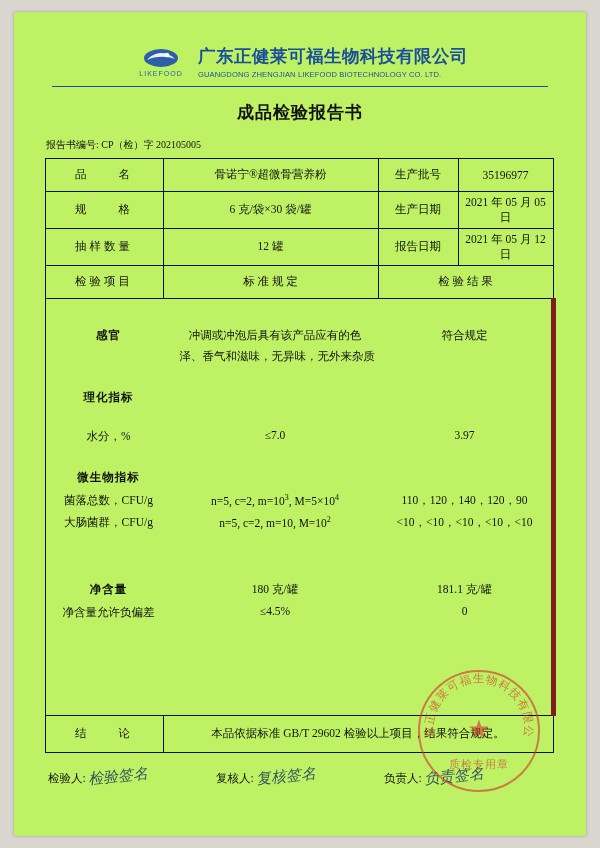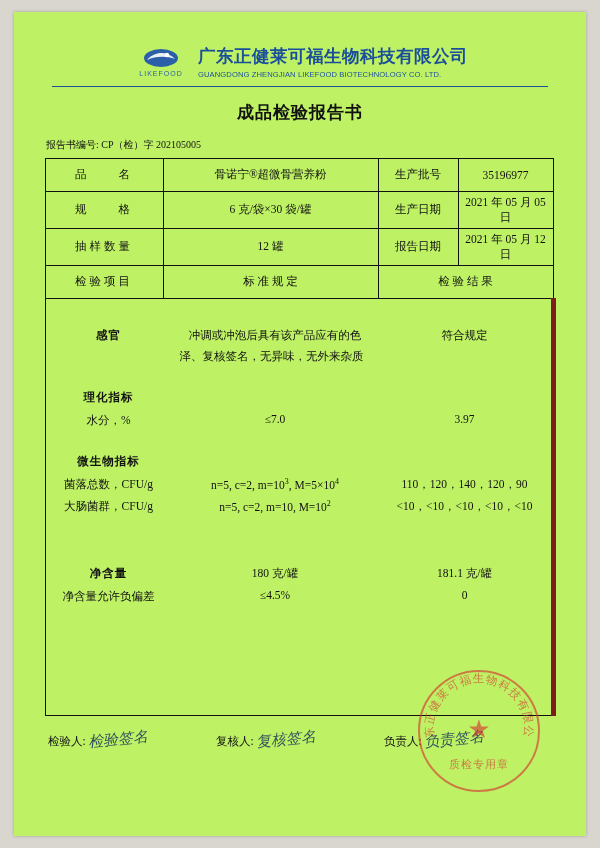--- a/index.html
+++ b/index.html
@@ -267,32 +267,32 @@
 
             <div class="spacer-lg"></div>
 
             <div class="row3">
               <div class="c1 sect-title">感官</div>
               <div class="c2">冲调或冲泡后具有该产品应有的色</div>
               <div class="c3">符合规定</div>
             </div>
             <div class="row3" style="padding-top:6px;">
               <div class="c1"></div>
-              <div class="c2" style="text-align:left;padding-left:12px;">泽、复核签名，无异味，无外来杂质</div>
+              <div class="c2" style="text-align:left;padding-left:12px;">泽、香气和滋味，无异味，无外来杂质</div>
               <div class="c3"></div>
             </div>
 
             <div class="spacer-lg"></div>
 
             <div class="row3">
               <div class="c1 sect-title">理化指标</div>
               <div class="c2"></div>
               <div class="c3"></div>
             </div>
-            <div class="row3" style="padding-top:8px;">
+            <div class="row3" style="padding-top:8px;margin-top:16px;">
               <div class="c1">水分，%</div>
               <div class="c2">≤7.0</div>
               <div class="c3">3.97</div>
             </div>
 
             <div class="spacer-lg"></div>
 
             <div class="row3">
               <div class="c1 sect-title">微生物指标</div>
               <div class="c2"></div>
@@ -317,20 +317,24 @@
               <div class="c3">181.1 克/罐</div>
             </div>
             <div class="row3" style="padding-top:8px;">
               <div class="c1">净含量允许负偏差</div>
               <div class="c2">≤4.5%</div>
               <div class="c3">0</div>
             </div>
 
           </div>
         </td>
+      </tr>
+      <tr class="concl">
+        <td class="lbl">结　　论</td>
+        <td class="concl-text" colspan="3">本品依据标准 GB/T 29602 检验以上项目，结果符合规定。</td>
       </tr>
     </tbody>
   </table>
 
   <div class="signs">
     <div class="sign">
       <span>检验人:</span>
       <span class="sig-img">检验签名</span>
     </div>
     <div class="sign">

